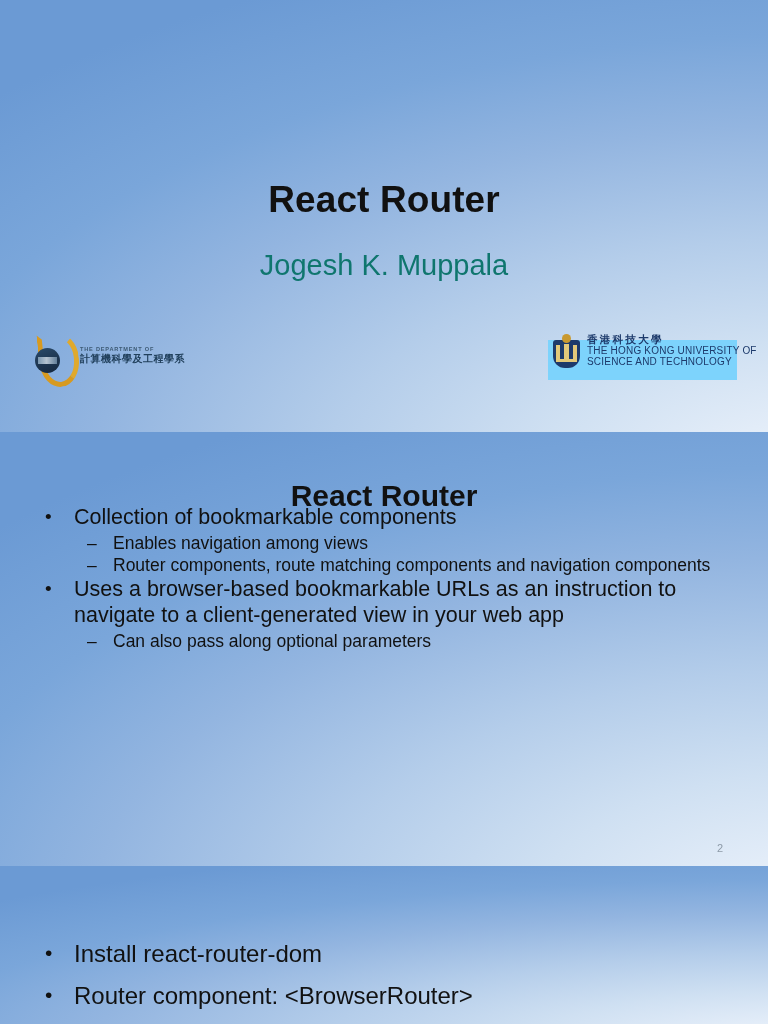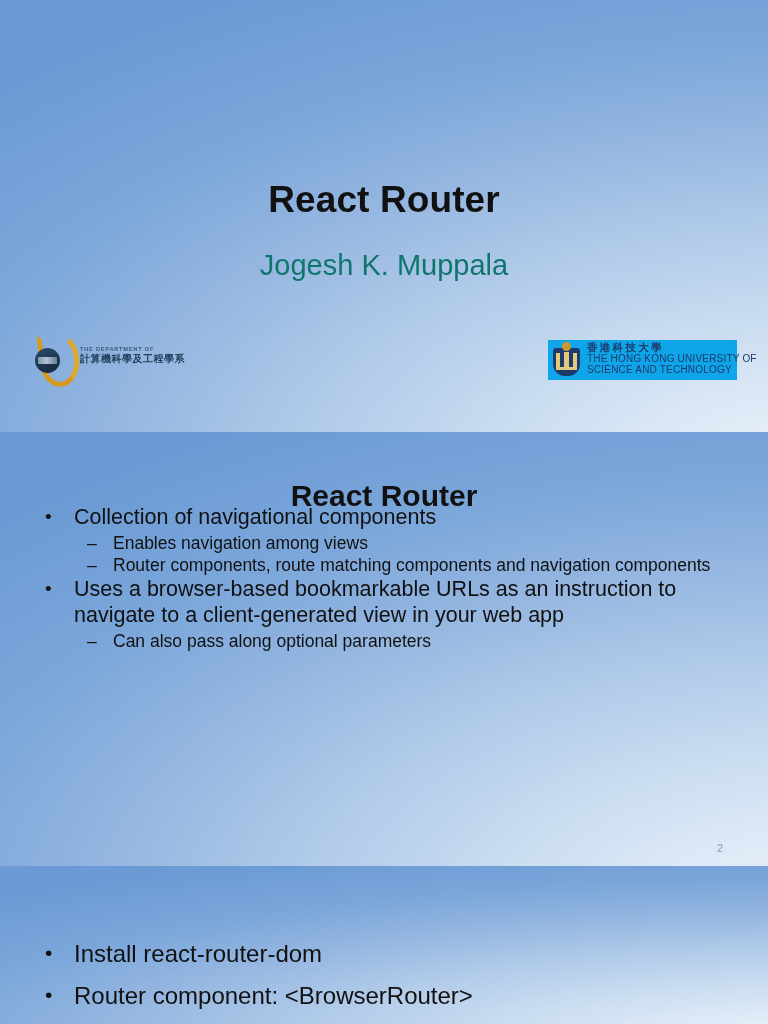--- a/index.html
+++ b/index.html
@@ -152,22 +152,23 @@
     letter-spacing: 0.5px;
   }
 
   
   .hkust-logo {
     position: absolute;
     left: 548px;
     top: 340px;
     width: 189px;
     height: 40px;
-    background: #0ea5e9;
+    background: #7dd3fc;
     display: flex;
+    align-items: center;
     gap: 7px;
     padding: 2px 4px 20px 5px;
     box-sizing: border-box;
   }
   .hkust-mark {
     width: 27px;
     height: 34px;
     position: relative;
     flex: 0 0 auto;
   }
@@ -348,21 +349,21 @@
   <section class="slide" id="slide2">
     <div class="slide-bg"></div>
     <div class="slide-inner">
 
       <h2 class="slide-title">React Router</h2>
 
       <div class="bullets">
 
         <div class="b1">
           <span class="mark">•</span>
-          <span class="txt">Collection of navigational components</span>
+          <span class="txt">Collection of bookmarkable components</span>
         </div>
 
         <div class="b2">
           <span class="mark">–</span>
           <span class="txt">Enables navigation among views</span>
         </div>
 
         <div class="b2">
           <span class="mark">–</span>
           <span class="txt">Router components, route matching components and navigation components</span>

